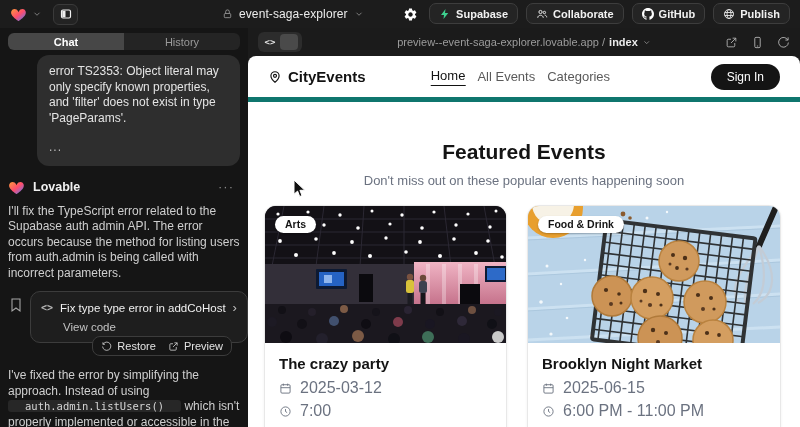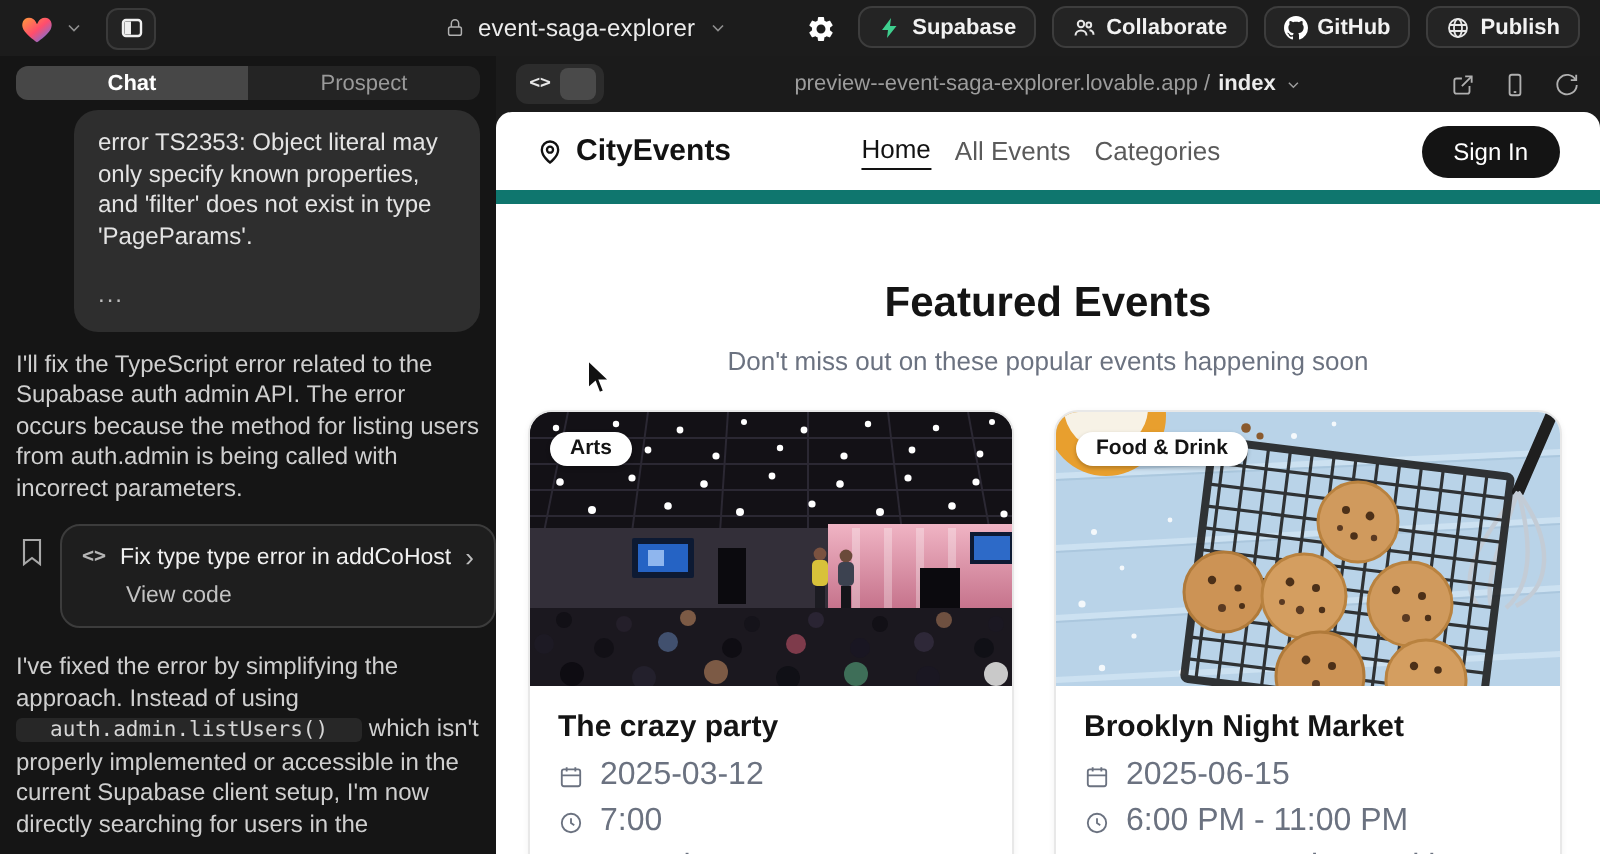--- a/index.html
+++ b/index.html
@@ -57,21 +57,21 @@
   .view-toggle { width:44px; height:20px; background:#2c2c2c; border-radius:6px; display:flex; align-items:center; padding:2px; cursor:pointer; }
   .view-toggle .code-glyph { width:20px; text-align:center; color:#e8e8e8; font-size:9px; font-weight:700; font-family:"DejaVu Sans Mono",monospace; }
   .view-toggle .knob { width:18px; height:16px; background:#4a4a4a; border-radius:4px; }
   .url-pill { position:absolute; left:50%; transform:translateX(-50%); display:flex; align-items:center; gap:4px; font-size:11px; color:#9c9c9c; white-space:nowrap; cursor:pointer; }
   .url-pill .page { color:#ececec; font-weight:600; }
   .url-pill svg { width:9px; height:9px; stroke:#9c9c9c; stroke-width:2; fill:none; }
   .pv-actions { margin-left:auto; display:flex; align-items:center; gap:13px; }
   .pv-actions svg { width:13px; height:13px; stroke:#b0b0b0; stroke-width:1.7; fill:none; cursor:pointer; }
 
   .site { flex:1; background:#fff; border-radius:8px 8px 0 0; overflow:hidden; position:relative; }
-  .site-header { height:46px; display:flex; align-items:center; padding:0 20px; border-bottom:7px solid #0f766e; position:relative; }
+  .site-header { height:46px; display:flex; align-items:center; padding:0 20px; border-bottom:5px solid #0f766e; position:relative; }
   .brand { display:flex; align-items:center; gap:6px; font-size:15px; font-weight:700; color:#121212; }
   .brand svg { width:14px; height:14px; stroke:#121212; stroke-width:2; fill:none; }
   .site-nav { position:absolute; left:50%; transform:translateX(-52%); display:flex; align-items:center; gap:12px; font-size:13px; }
   .nav-link { color:#5a5a5a; cursor:pointer; white-space:nowrap; }
   .nav-link.active { color:#121212; font-weight:500; border-bottom:1.5px solid #121212; padding-bottom:2px; }
   .signin { margin-left:auto; background:#141414; color:#fff; font-size:12px; font-weight:500; padding:6px 16px; border-radius:16px; border:none; cursor:pointer; }
   .hero { text-align:center; padding-top:38px; }
   .hero h2 { font-size:21px; font-weight:700; color:#141414; }
   .hero p { margin-top:9px; font-size:13px; color:#6b7280; }
   .cards { display:flex; gap:20px; padding:0 16px; margin-top:17px; }
@@ -161,45 +161,78 @@
         <span>Publish</span>
       </button>
     </div>
   </header>
 
   <div class="main">
 
     <aside class="chat-panel">
       <div class="tabs">
         <div class="tab active">Chat</div>
-        <div class="tab inactive">Prospect</div>
+        <div class="tab inactive">History</div>
       </div>
 
       <div class="user-bubble">
         <div>error TS2353: Object literal may only specify known properties, and 'filter' does not exist in type 'PageParams'.</div>
         <div class="more">...</div>
       </div>
 
+      <div class="assistant-head">
+        <svg class="heart" width="15" height="14" viewBox="0 0 24 22">
+          <defs>
+            <linearGradient id="lovg2" x1="0" y1="0" x2="1" y2="1">
+              <stop offset="0" stop-color="#ff9a3c"></stop>
+                <stop offset="0.5" stop-color="#ff4d6d"></stop>
+                <stop offset="1" stop-color="#4d7cfe"></stop>
+            </linearGradient>
+          </defs>
+          <path d="M12 21S4.8 16.4 2.4 12C.4 8.3 2.4 3.8 6.3 3.8c2.4 0 4 1.3 4.9 2.9L12 8.4l.8-1.7c.9-1.6 2.5-2.9 4.9-2.9 3.9 0 5.9 4.5 3.9 8.2C19.2 16.4 12 21 12 21z" fill="url(#lovg2)"></path>
+        </svg>
+        <span class="name">Lovable</span>
+        <span class="menu">···</span>
+      </div>
 
       <p class="msg">I'll fix the TypeScript error related to the Supabase auth admin API. The error occurs because the method for listing users from auth.admin is being called with incorrect parameters.</p>
 
       <div class="code-row">
         <svg class="bookmark" viewBox="0 0 24 24">
             <path d="M6 3h12v18l-6-4.5L6 21z"></path>
           </svg>
         <div class="code-card">
           <div class="row1">
             <span class="codeicon">&lt;&gt;</span>
             <span class="title">Fix type type error in addCoHost</span>
             <span class="chevr">›</span>
           </div>
           <div class="view">View code</div>
         </div>
       </div>
 
+      <div class="hover-bar-wrap">
+        <div class="hover-bar">
+          <span class="hover-btn">
+            <svg viewBox="0 0 24 24">
+                <path d="M4.6 7A9 9 0 1 1 3.5 12"></path>
+                <polyline points="4.2 2.8 4.2 7.2 8.6 7.2"></polyline>
+              </svg>
+            <span>Restore</span>
+          </span>
+          <span class="hover-btn">
+            <svg viewBox="0 0 24 24">
+                <path d="M18 13v5a2 2 0 0 1-2 2H6a2 2 0 0 1-2-2V8a2 2 0 0 1 2-2h5"></path>
+                <path d="M14 4h6v6"></path>
+                <path d="M20 4 11 13"></path>
+              </svg>
+            <span>Preview</span>
+          </span>
+        </div>
+      </div>
 
       <p class="msg" style="margin-top:12px"><span>I've fixed the error by simplifying the approach. Instead of using </span><code>auth.admin.listUsers()</code><span> which isn't properly implemented or accessible in the current Supabase client setup, I'm now directly searching for users in the </span></p>
     </aside>
 
     <section class="preview-panel">
       <div class="preview-topbar">
         <div class="view-toggle">
           <span class="code-glyph">&lt;&gt;</span>
           <span class="knob"></span>
         </div>

